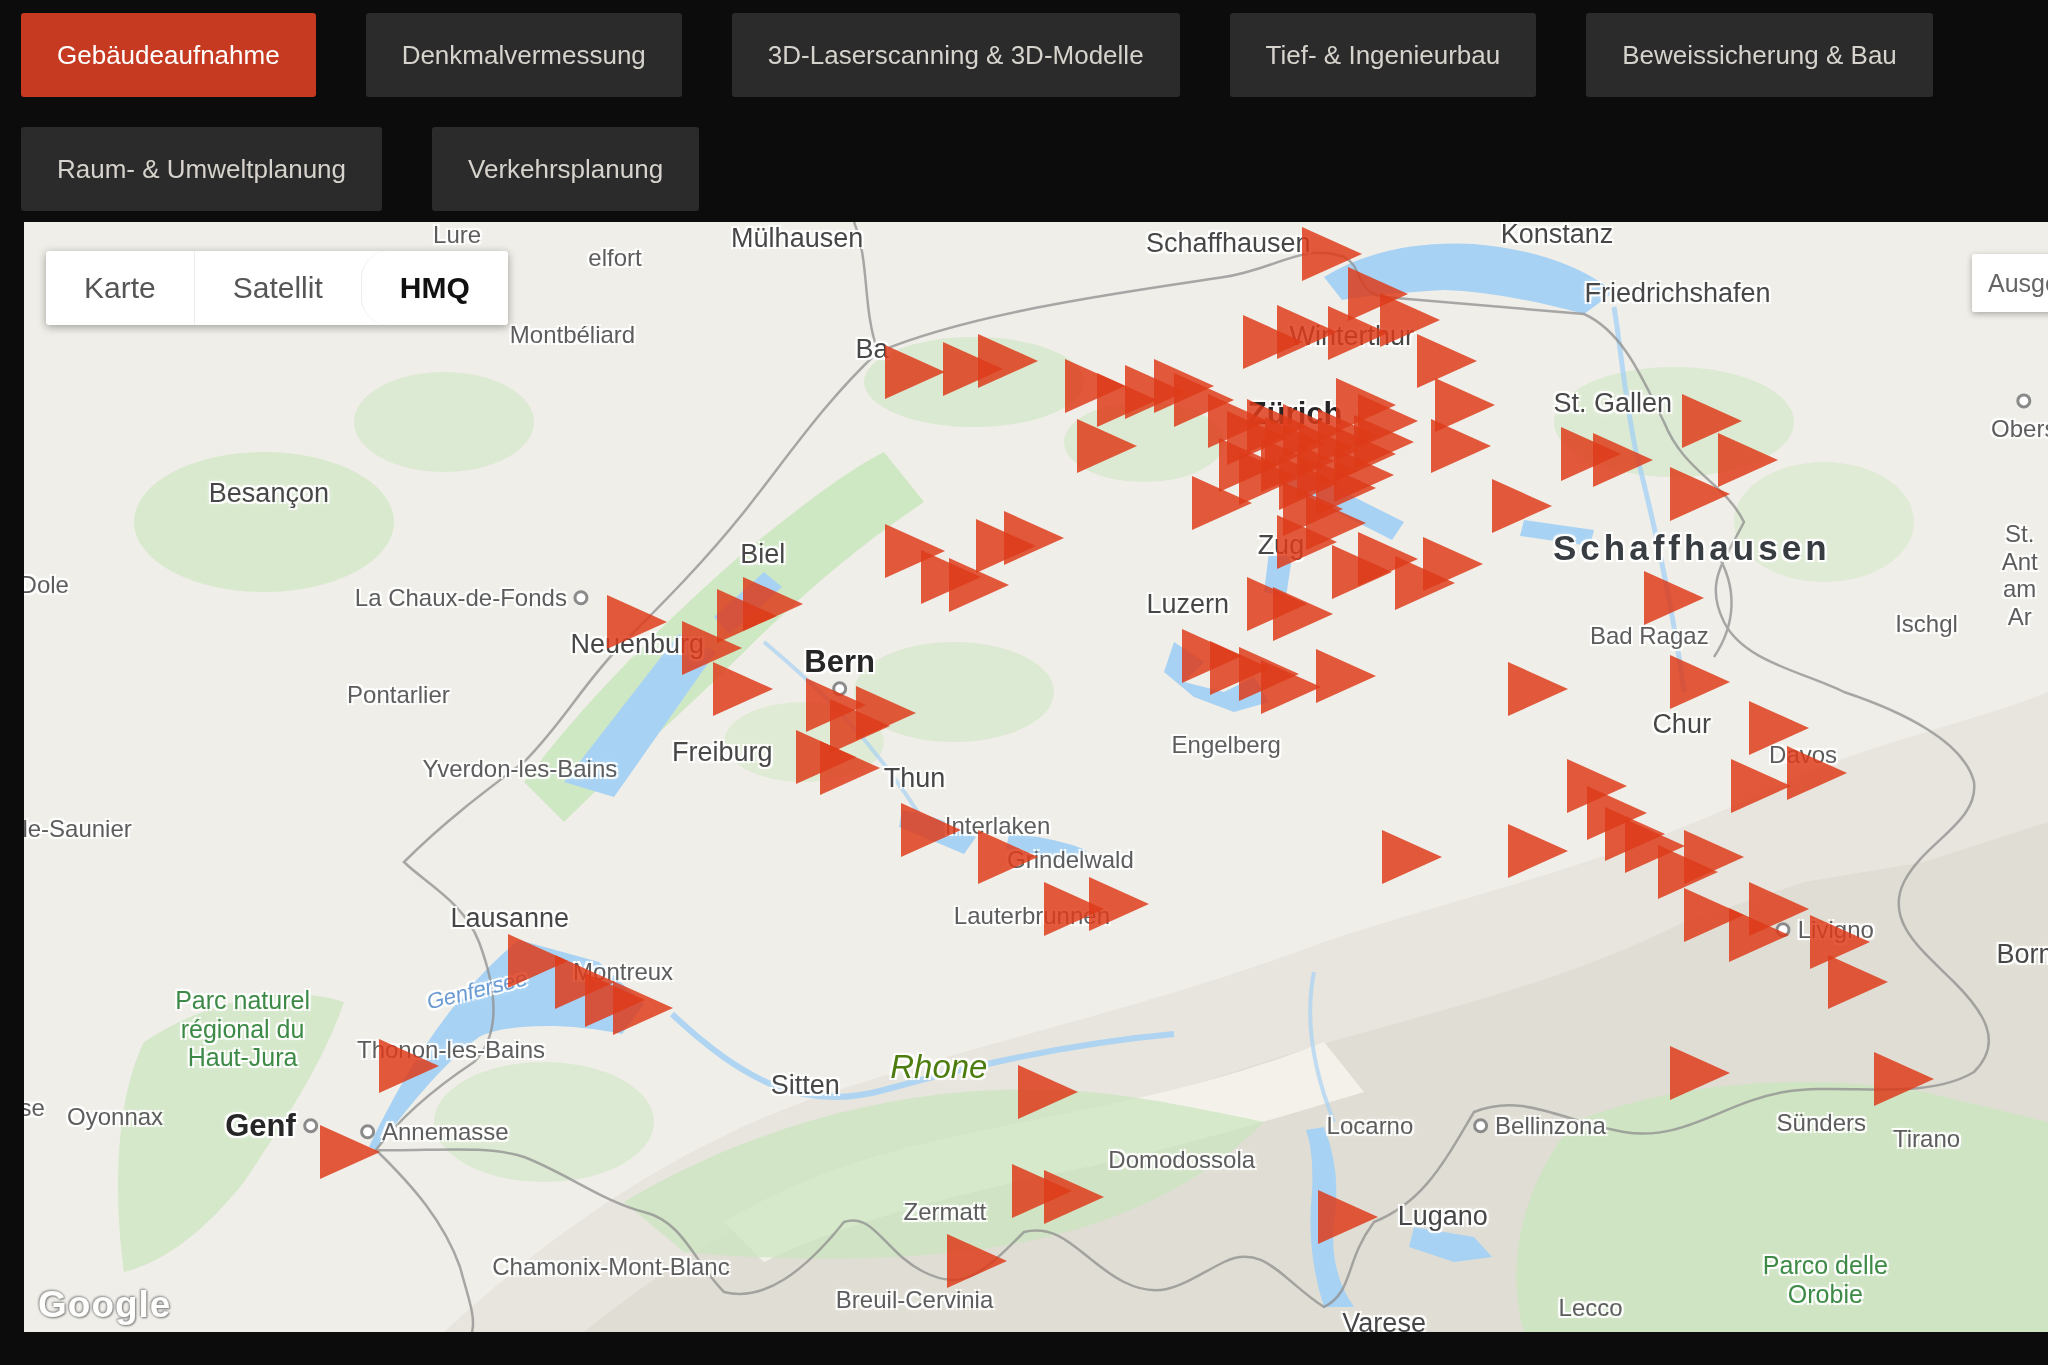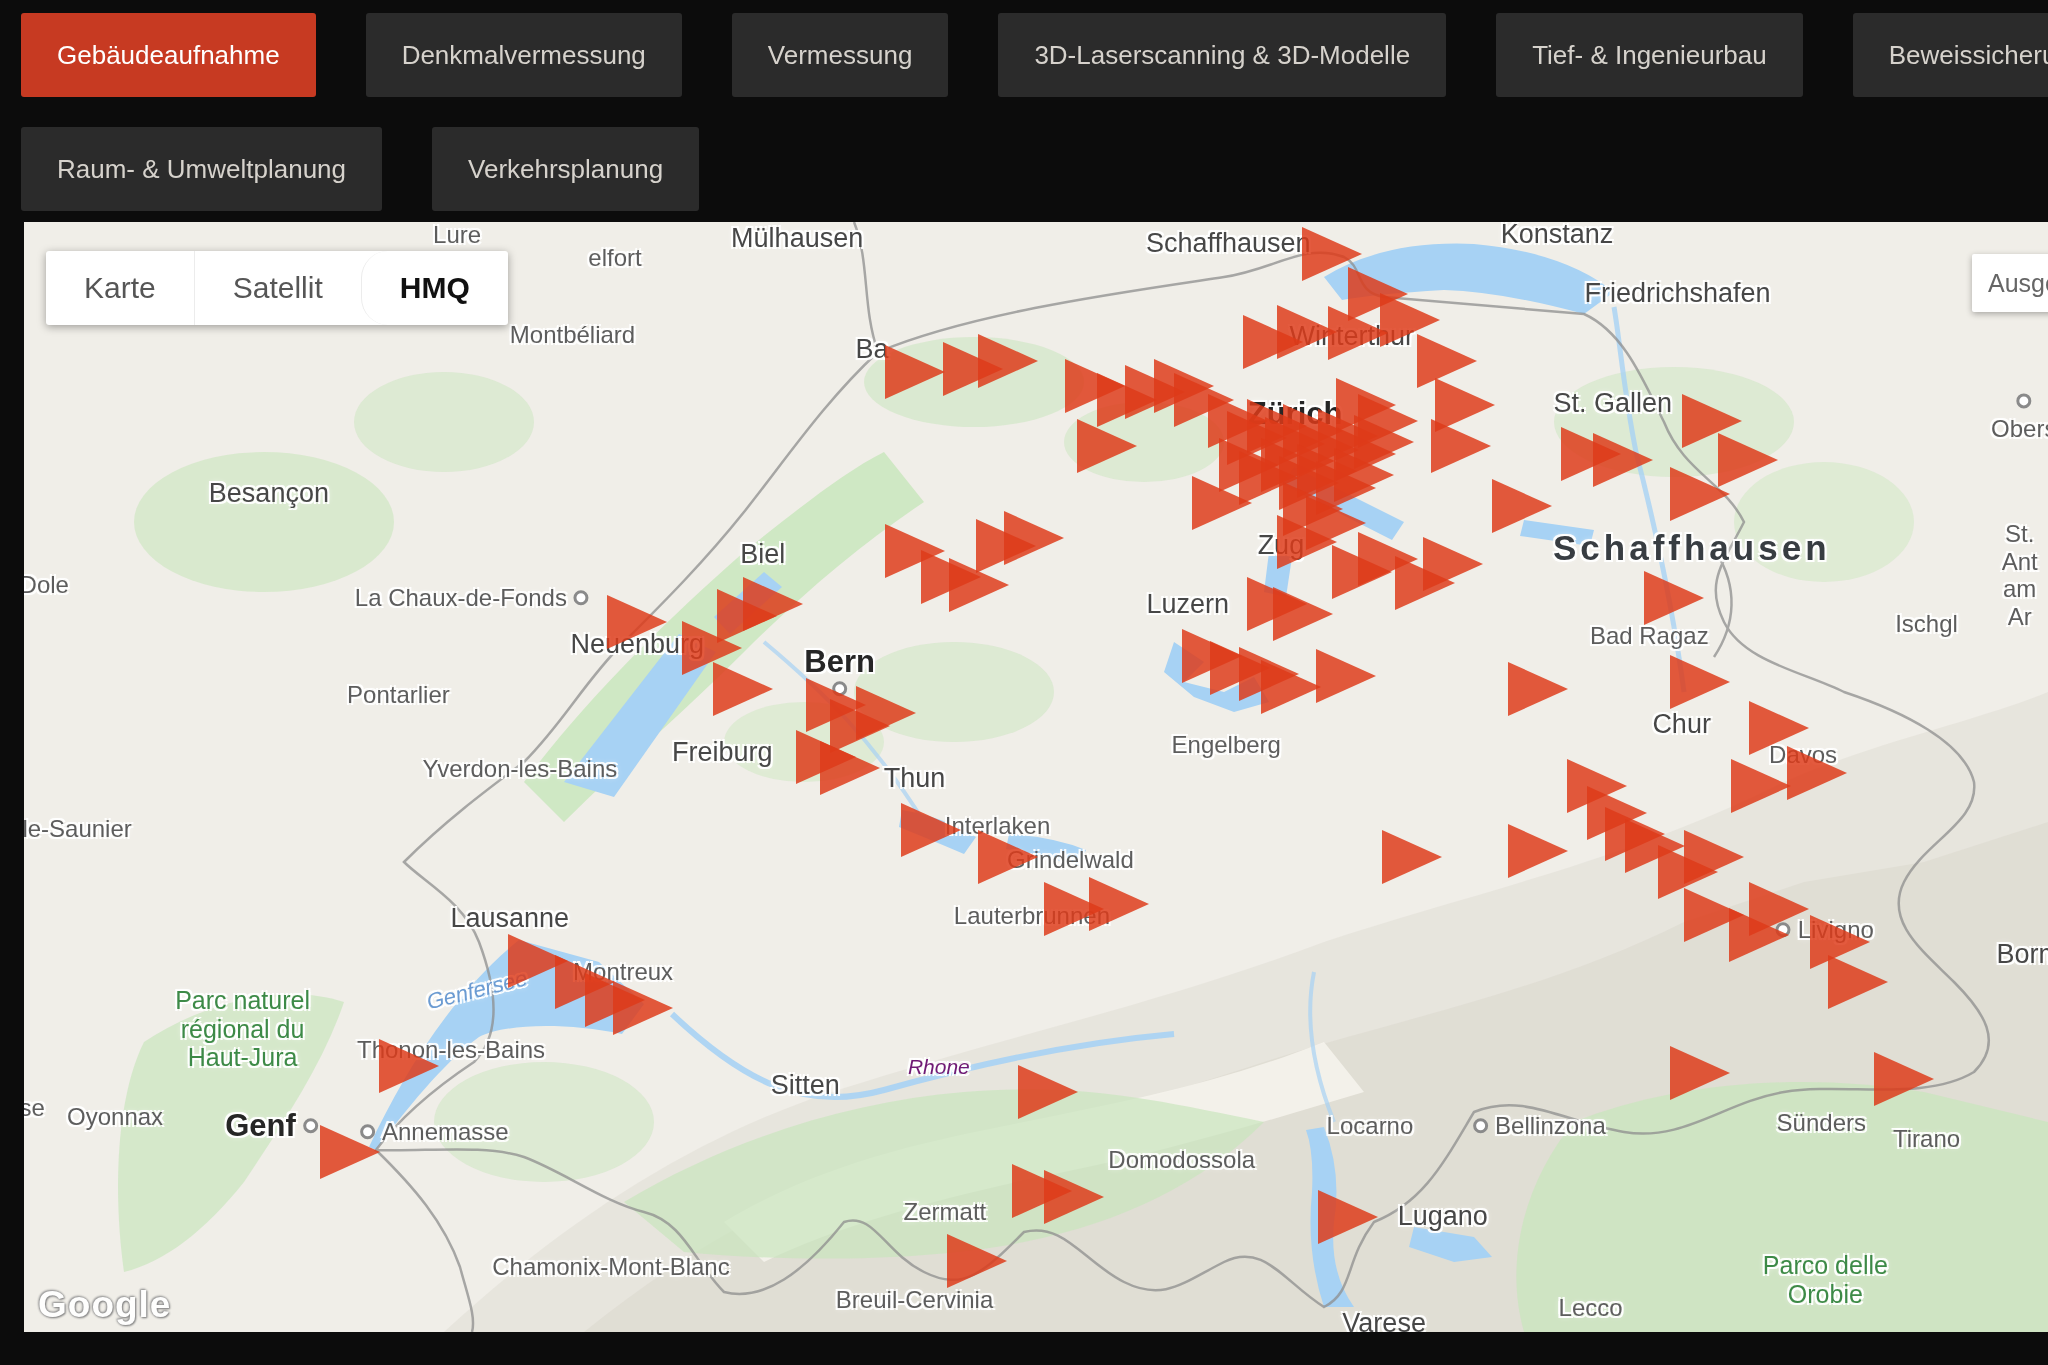--- a/index.html
+++ b/index.html
@@ -26,21 +26,21 @@
   
   .lbl{position:absolute;transform:translate(-50%,-50%);white-space:pre-line;
        text-align:center;color:#5d5d5d;font-size:24px;line-height:1.15;
        text-shadow:-2px -2px 0 rgba(255,255,255,.95),2px -2px 0 rgba(255,255,255,.95),
                    -2px 2px 0 rgba(255,255,255,.95),2px 2px 0 rgba(255,255,255,.95),
                    0 0 6px rgba(255,255,255,.9);}
   .lbl.town{font-size:24px;color:#5d5d5d;}
   .lbl.city{font-size:27px;color:#474747;}
   .lbl.capital{font-size:31px;color:#262626;font-weight:700;}
   .lbl.region{font-size:35px;color:#383d42;font-weight:700;letter-spacing:4px;}
-  .lbl.water{color:#701a75;font-style:italic;font-size:21px;}
+  .lbl.water{color:#4d7c0f;font-style:italic;font-size:33px;}
   .lbl.water.small{font-size:22px;color:#6b9bd2;}
   .lbl.park{color:#3d8a47;font-size:25px;}
   .dot{display:inline-block;width:9px;height:9px;border:3px solid #8a8a8a;
        border-radius:50%;background:#fff;vertical-align:middle;margin:0 7px 4px 7px;}
   .dot.below{position:absolute;left:50%;top:100%;transform:translate(-50%,0);margin:2px 0 0 0;}
 
   
   .marker{position:absolute;width:0;height:0;opacity:.84;cursor:pointer;
           border-left:60px solid #de3a19;
           border-top:27px solid transparent;border-bottom:27px solid transparent;
@@ -63,21 +63,20 @@
                font-size:37px;font-weight:700;letter-spacing:1px;color:#ffffff;opacity:.95;
                text-shadow:0 0 3px #8a8a8a,1px 1px 2px #777,-1px -1px 2px #999;}
 </style>
 </head>
 <body>
 
 <div class="nav">
   <div class="nav-row">
       <button class="nav-btn active">Gebäudeaufnahme</button>
       <button class="nav-btn">Denkmalvermessung</button>
-      <button class="nav-btn">Vermessung</button>
       <button class="nav-btn">3D-Laserscanning &amp; 3D-Modelle</button>
       <button class="nav-btn">Tief- &amp; Ingenieurbau</button>
       <button class="nav-btn">Beweissicherung &amp; Bau</button>
     </div>
   <div class="nav-row">
       <button class="nav-btn">Raum- &amp; Umweltplanung</button>
       <button class="nav-btn">Verkehrsplanung</button>
     </div>
 </div>
 

